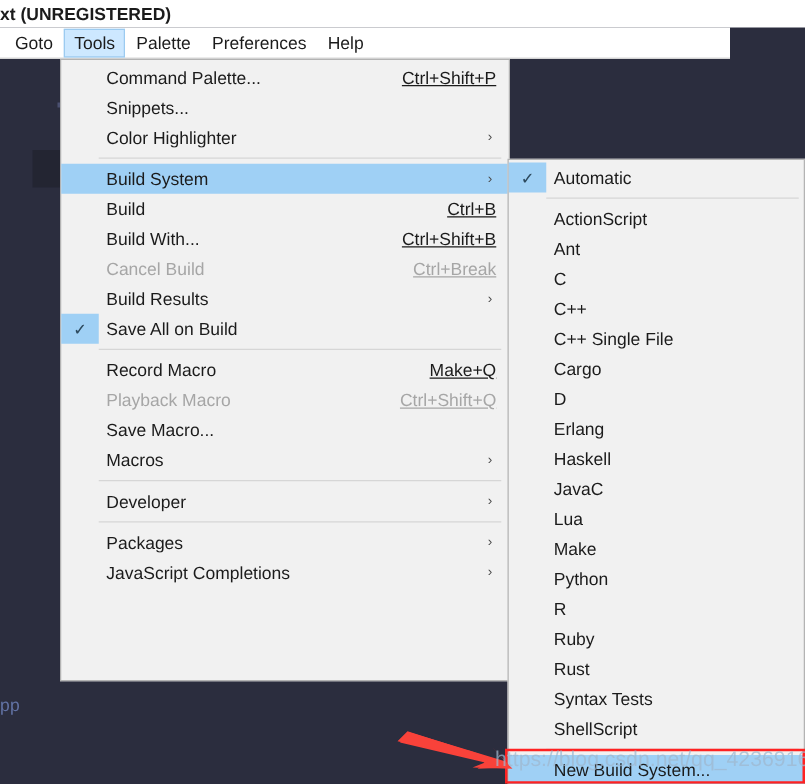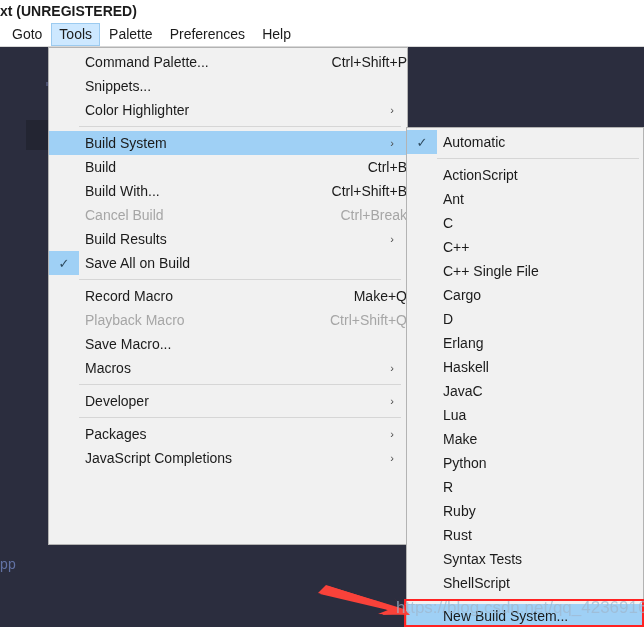--- a/index.html
+++ b/index.html
@@ -60,21 +60,21 @@
     white-space: nowrap;
     overflow: hidden;
     font-weight: bold;
   }
   .titlebar span { display: inline-block; padding-left: 0px; }
 
   
   .menubar {
     position: absolute;
     left: 0; top: 22px;
-    width: 644px; height: 25px;
+    width: 584px; height: 25px;
     background: #ffffff;
     border-bottom: 1px solid #d8d8d8;
     box-sizing: border-box;
     display: flex;
     align-items: center;
     font-size: 14px;
     color: #1b1b1b;
     padding-left: 4px;
   }
   .menubar-item {
@@ -137,21 +137,23 @@
     background: #9fd0f5;
     color: #2d4a5e;
   }
   .menu-item .label {
     flex: 1 1 auto;
     padding-left: 6px;
     overflow: hidden;
     text-overflow: ellipsis;
   }
   .menu-item .shortcut {
+    padding-right: 10px;
     color: #1b1b1b;
+    text-decoration: underline;
   }
   .menu-item .submenu-arrow {
     width: 18px;
     min-width: 18px;
     text-align: center;
     font-size: 11px;
     color: #4a4a4a;
     padding-right: 6px;
   }
   .menu-item.disabled .label,

